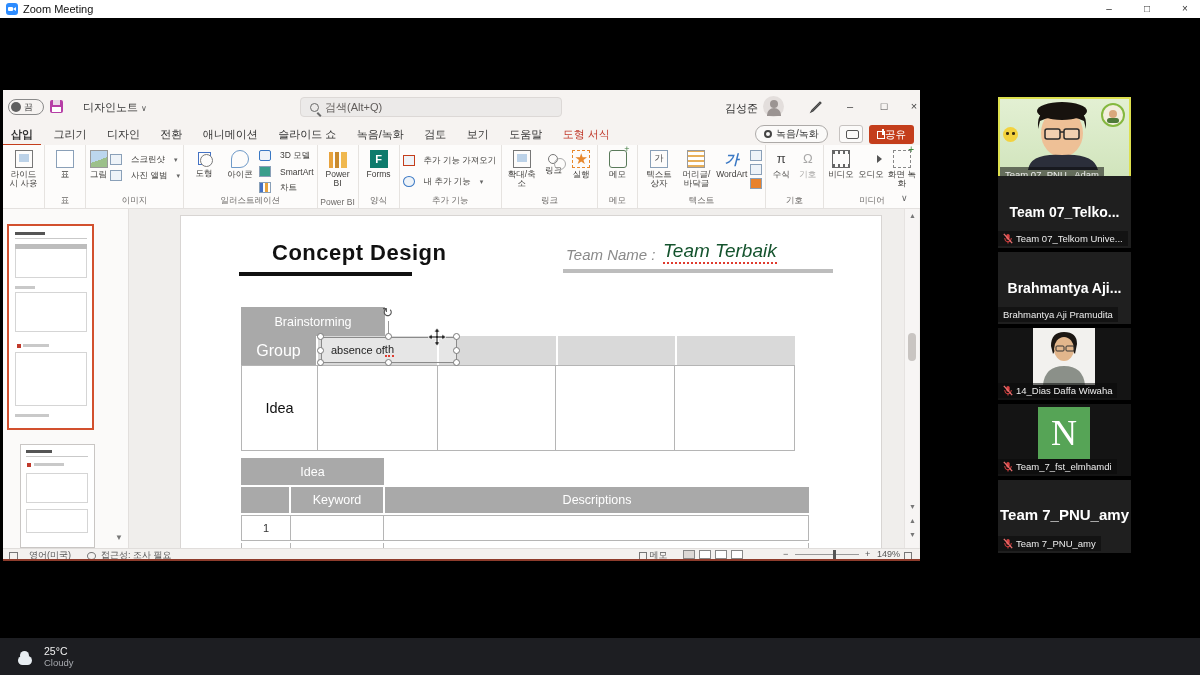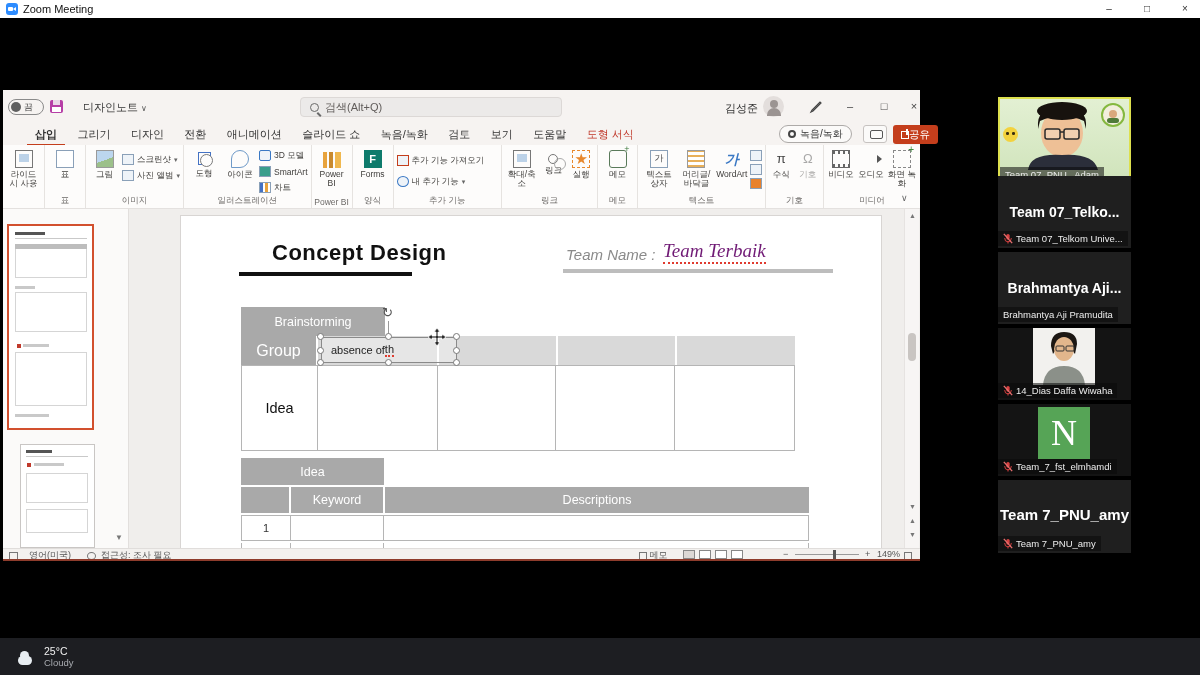--- a/index.html
+++ b/index.html
@@ -28,39 +28,39 @@
   .mag{width:9px;height:9px;border:1.5px solid #6a6a6a;border-radius:50%;margin:0 6px 0 9px;position:relative;}
   .mag::after{content:"";position:absolute;left:7px;top:8px;width:5px;height:1.5px;background:#6a6a6a;transform:rotate(45deg);transform-origin:0 0;}
   .username{left:722px;top:11px;font-size:11px;color:#333;}
   .avatar{left:760px;top:6px;width:21px;height:21px;border-radius:50%;background:#e3dedc;}
   .avatar::before{content:"";position:absolute;left:6.5px;top:4px;width:8px;height:8px;border-radius:50%;background:#9b9492;}
   .avatar::after{content:"";position:absolute;left:3.5px;top:12px;width:14px;height:8px;border-radius:7px 7px 0 0;background:#9b9492;}
   .penic{left:806px;top:10px;}
   .pwc{top:0;width:30px;height:32px;text-align:center;font-size:11px;color:#444;line-height:32px;}
 
   
-  #tabrow{left:0;top:34px;width:917px;height:21px;margin-left:24px;}
+  #tabrow{left:0;top:34px;width:917px;height:21px;}
   .tab{display:inline-block;padding:0 8px;font-size:11px;color:#333;line-height:20px;}
   .tab.active{border-bottom:2.5px solid #c43e1c;font-weight:bold;}
   .tab.ctx{color:#c0392b;}
   .recpill{left:752px;top:1px;height:18px;border:1px solid #adaaa8;border-radius:9px;display:flex;align-items:center;padding:0 8px;font-size:10px;color:#333;background:#fbfaf9;}
   .recdot{width:8px;height:8px;border:2px solid #444;border-radius:50%;margin-right:4px;}
   .cmtbtn{left:836px;top:1px;width:24px;height:18px;border:1px solid #c6c2c0;border-radius:3px;background:#fbfaf9;}
   .cmtbtn::before{content:"";position:absolute;left:6px;top:4px;width:11px;height:7px;border:1px solid #555;border-radius:2px;}
   .sharebtn{left:866px;top:1px;height:19px;background:#c43e1c;border-radius:3px;color:#fff;font-size:10.5px;display:flex;align-items:center;padding:0 8px;}
   .shareic{width:8px;height:8px;border:1px solid #fff;position:relative;}
   .shareic::after{content:"";position:absolute;left:4px;top:-3px;width:1.5px;height:6px;background:#fff;}
 
   
   #ribbon{left:0;top:55px;width:917px;height:64px;background:#fdfcfb;display:flex;border-bottom:1px solid #e4e1df;}
   .grp{position:relative;border-right:1px solid #e6e3e0;padding:3px 3px 13px;display:flex;gap:2px;align-items:flex-start;}
   .grp-label{position:absolute;bottom:1px;left:0;right:0;text-align:center;font-size:8.5px;color:#6d6a68;}
   .bigbtn{width:34px;display:flex;flex-direction:column;align-items:center;font-size:8.5px;color:#3e3c3a;text-align:center;line-height:1.1;gap:2px;padding-top:2px;}
   .scol{display:flex;flex-direction:column;justify-content:flex-start;gap:1px;}
-  .smallbtn{display:flex;align-items:center;gap:3px;font-size:8.5px;color:#3e3c3a;height:15px;white-space:nowrap;}
+  .smallbtn{display:flex;align-items:center;gap:9px;font-size:8.5px;color:#3e3c3a;height:15px;white-space:nowrap;}
   .ic18{width:18px;height:18px;position:relative;}
   .icon-grid{background:linear-gradient(#fff,#fff),repeating-linear-gradient(0deg,#8aa0b8 0 1px,transparent 1px 5px),repeating-linear-gradient(90deg,#8aa0b8 0 1px,transparent 1px 5px);border:1px solid #8aa0b8;}
   .icon-pic{background:linear-gradient(160deg,#bcd6ee 55%,#9cc08a 55%);border:1px solid #9a9a9a;}
   .icon-shape{border:1.5px solid #4472c4;}
   .icon-shape::after{content:"";position:absolute;right:-3px;bottom:-3px;width:11px;height:11px;border:1.5px solid #7a7a7a;border-radius:50%;background:#fdfcfb;}
   .icon-circ{border:1.5px solid #6f9ac8;border-radius:50% 50% 50% 0;}
   .icon-pbi{background:linear-gradient(90deg,#e8a33d 0 4px,transparent 4px 6px,#c98a2e 6px 10px,transparent 10px 12px,#f0b84f 12px 16px);height:16px!important;margin-top:2px;}
   .icon-forms{background:#0e7b6c;color:#fff;font-size:11px;font-weight:bold;text-align:center;line-height:18px;}
   .icon-star{color:#e8882d;font-size:15px;line-height:16px;text-align:center;border:1px dashed #e8882d;}
   .icon-zoomscr{border:1px solid #777;}
@@ -355,21 +355,21 @@
         <div class="tl" style="left:5px;top:64px;width:62px;height:24px;background:none;border:1px solid #d5d5d5;"></div>
       </div>
       <span class="abs" style="left:112px;top:324px;font-size:8px;color:#777;">▼</span>
     </div>
 
     <div id="slide" class="abs">
       <span class="abs slide-title" style="left:63px;top:24px;">Concept Design</span>
       <div class="abs" style="left:58px;top:56px;width:173px;height:4px;background:#111;"></div>
 
       <span class="abs" style="left:385px;top:30px;font-style:italic;color:#8a8a8a;font-size:15px;">Team Name :</span>
-      <span class="abs flag" style="left:482px;top:24px;font-style:italic;color:#701a75;font-size:19px;font-family:Liberation Serif, serif;">Team Terbaik</span>
+      <span class="abs flag" style="left:482px;top:24px;font-style:italic;color:#14532d;font-size:19px;font-family:Liberation Sans, sans-serif;">Team Terbaik</span>
       <div class="abs" style="left:382px;top:53px;width:270px;height:4px;background:#bdbdbd;"></div>
 
       <div class="abs grayhdr" style="left:60px;top:91px;width:144px;height:29px;">
         <span>Brainstorming</span>
       </div>
 
       <div class="abs grayhdr" style="left:60px;top:120px;width:75px;height:29px;font-size:16px;">
         <span>Group</span>
       </div>
       <div class="abs graycell" style="left:137px;top:120px;width:119px;height:29px;"></div>

